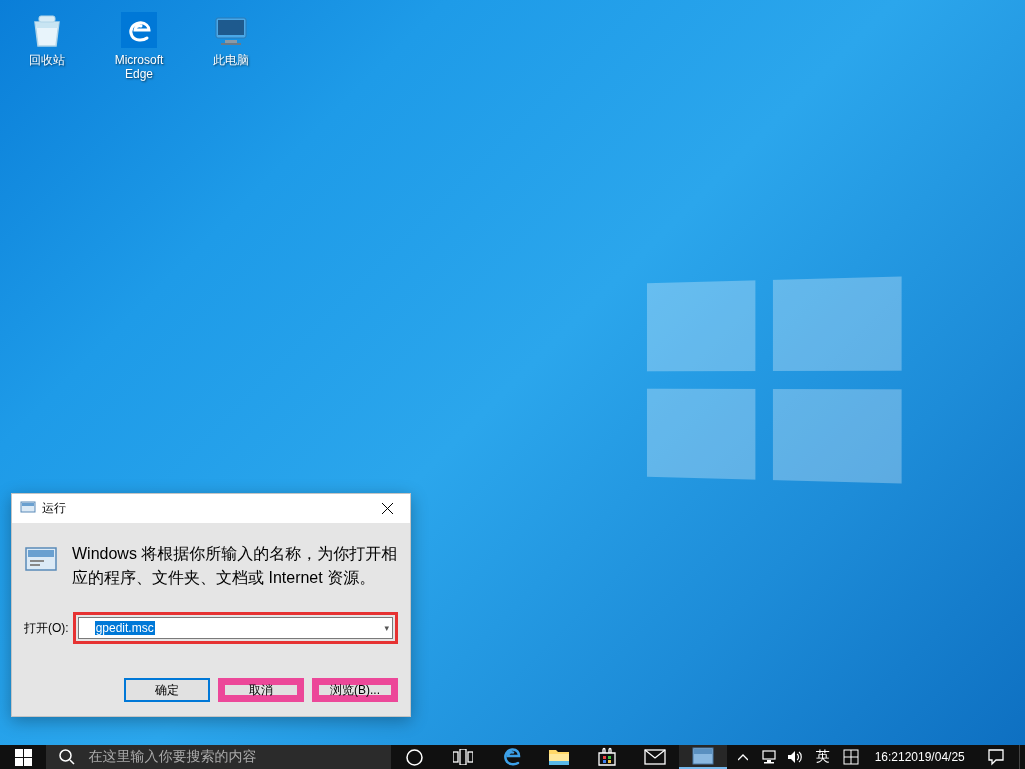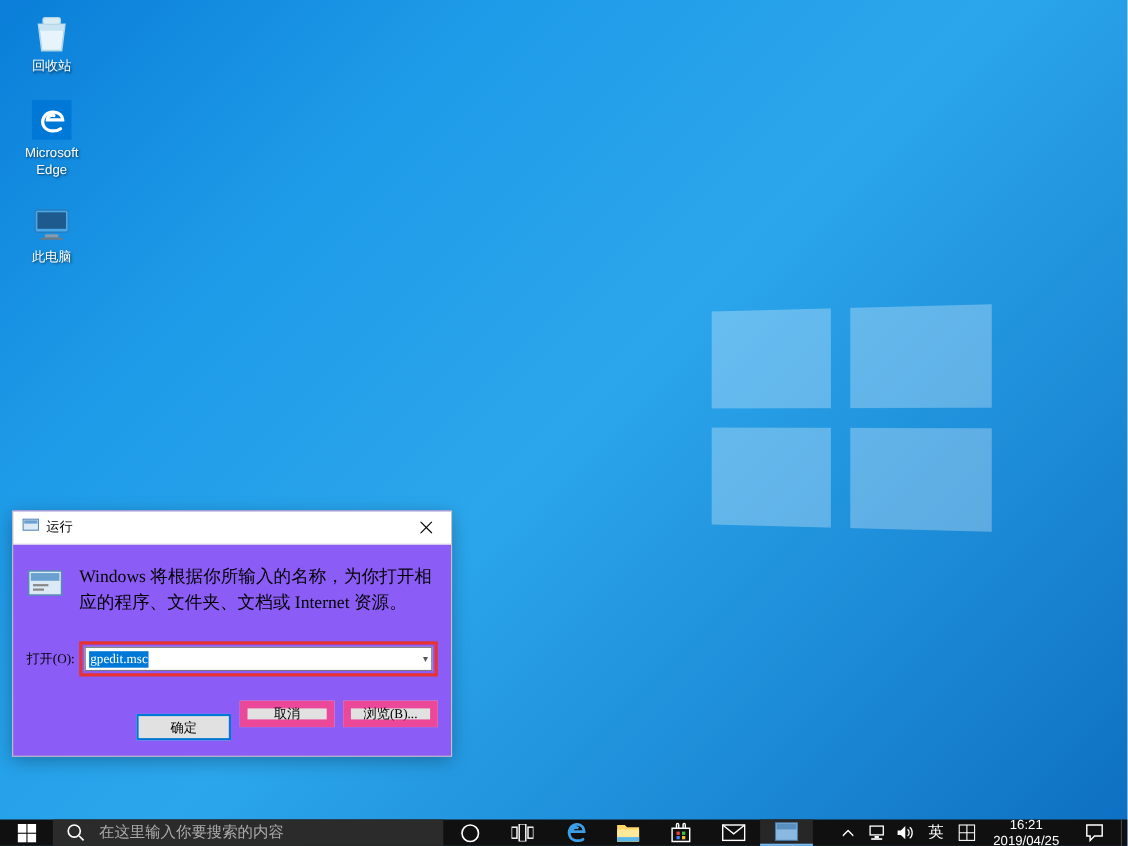--- a/index.html
+++ b/index.html
@@ -23,46 +23,45 @@
       opacity: 0.4;
     }
     .win-logo div {
       background: rgba(255,255,255,0.7);
     }
     
     .desktop-icons {
       position: absolute;
       top: 10px; left: 12px;
       display: flex;
-      flex-direction: column;
+      flex-direction: row;
       gap: 22px;
     }
     .d-icon {
       width: 70px;
       display: flex;
       flex-direction: column;
       align-items: center;
       gap: 3px;
       color: #fff;
       font-size: 12px;
       text-shadow: 1px 1px 2px rgba(0,0,0,0.6);
       cursor: pointer;
     }
     .d-icon .ico { width: 40px; height: 40px; display: flex; align-items: center; justify-content: center; }
     .d-icon .lbl { text-align: center; line-height: 1.2; }
 
     
     .run-dialog {
       position: absolute;
-      left: 11px; top: 464px;
+      left: 11px; top: 493px;
       width: 400px; height: 224px;
-      background: #8b5cf6;
+      background: #e5e5e5;
       border: 1px solid #c4c4c4;
       box-shadow: 0 4px 16px rgba(0,0,0,0.3);
-      font-family: Liberation Serif, serif;
     }
     .run-titlebar {
       height: 30px;
       background: #fff;
       display: flex;
       align-items: center;
       border-bottom: 1px solid #e5e5e5;
     }
     .run-titlebar .run-t-icon { margin: 0 6px 0 8px; }
     .run-titlebar .run-title { font-size: 12px; color: #000; flex: 1; }
@@ -84,21 +83,21 @@
       flex: 1;
       border: 3px solid #e63232;
       padding: 2px;
     }
     .run-input {
       position: relative;
       width: 100%; height: 22px;
       border: 1px solid #7a7a7a;
       background: #fff;
       display: flex; align-items: center;
-      padding: 0 16px 0 3px;
+      padding: 0 16px 0 16px;
     }
     .run-input .sel {
       background: #0078d7; color: #fff;
       font-size: 12px; padding: 0 1px;
     }
     .run-input .dd {
       position: absolute; right: 3px; top: 50%; transform: translateY(-50%);
       font-size: 9px; color: #555;
     }
     .run-buttons {
@@ -106,21 +105,21 @@
       display: flex; gap: 8px;
     }
     .run-btn {
       width: 86px; height: 24px;
       background: #e1e1e1;
       border: 7px solid #ec4899;
       font-size: 12px;
       cursor: pointer;
       display: flex; align-items: center; justify-content: center;
     }
-    .run-btn.default { border: 2px solid #0078d7; margin-top: 12px; }
+    .run-btn.default { border: 2px solid #0078d7; }
 
     
     .taskbar {
       position: absolute;
       bottom: 0; left: 0; right: 0;
       height: 24px;
       background: #101010;
       display: flex;
       align-items: stretch;
       color: #fff;
@@ -143,21 +142,21 @@
     .tb-icon {
       width: 48px;
       display: flex; align-items: center; justify-content: center;
       cursor: pointer;
     }
     .tb-icon.active { border-bottom: 2px solid #76b9ed; background: #272727; }
     .tb-spacer { flex: 1; }
     .tb-tray { display: flex; align-items: center; gap: 2px; padding: 0 4px; }
     .tray-ico { width: 24px; height: 40px; display: flex; align-items: center; justify-content: center; cursor: pointer; font-size: 13px; }
     .tb-clock {
-      display: flex; flex-direction: column; align-items: center; justify-content: center;
+      display: flex; flex-direction: row; align-items: center; justify-content: center;
       font-size: 12px; padding: 0 8px; line-height: 1.2; cursor: pointer;
     }
     .tb-notif {
       width: 48px; display: flex; align-items: center; justify-content: center; cursor: pointer;
     }
     .tb-showdesktop { width: 6px; border-left: 1px solid #444; cursor: pointer; }
   </style>
 </head>
 <body>
 

